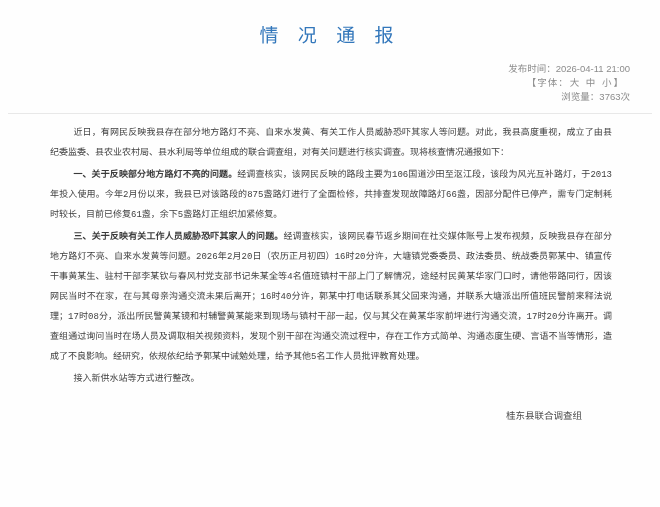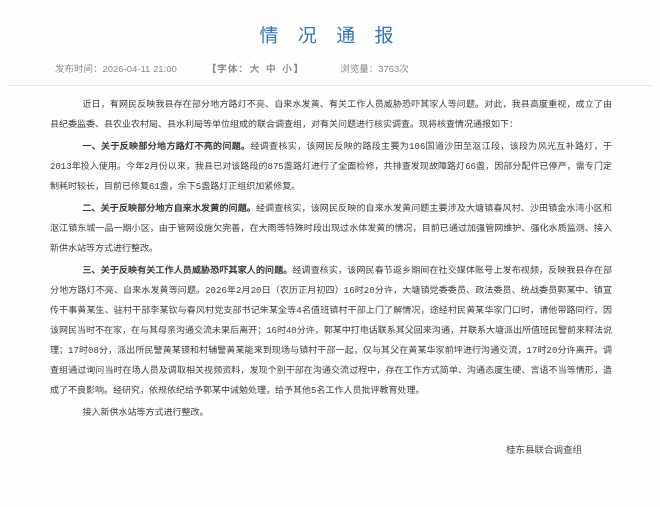--- a/index.html
+++ b/index.html
@@ -15,48 +15,49 @@
   .page-title{
     margin:0;
     text-align:center;
     font-size:19px;
     font-weight:500;
     letter-spacing:7px;
     color:#3377bb;
   }
   .meta-row{
     display:flex;
-    align-items:center;
+    align-items:flex-end;
     padding:14px 0 0 55px;
     font-size:9.5px;
     color:#8c8c8c;
     white-space:nowrap;
+    flex-direction:column;
   }
   .meta-item{margin-right:30px;}
   .meta-item.source{margin-right:34px;}
-  .meta-item.fontctl{margin-right:36px;letter-spacing:1px;font-weight:bold;}
+  .meta-item.fontctl{margin-right:36px;letter-spacing:1px;}
   .fontctl span.opt{cursor:pointer;margin:0 1px;}
   .divider{
     border:none;
     border-top:1px solid #e8e8e8;
     margin:10px 8px 0 8px;
   }
   .article{
     padding:9px 48px 0 50px;
     font-size:9px;
     line-height:20px;
     text-align:justify;
     color:#404040;
   }
   .article p{
     margin:0 0 2px 0;
     text-indent:2.6em;
     font-family:Liberation Mono, monospace;
   }
-  .article b{font-weight:bold;color:#3a3a3a;margin-left:9px;}
+  .article b{font-weight:bold;color:#3a3a3a;}
   .signature{
     margin-top:16px;
     padding-right:30px;
     text-align:right;
     font-size:9.5px;
     color:#4a4a4a;
   }
   .signature-inner{
     display:inline-block;
     text-align:center;
@@ -77,21 +78,20 @@
     <span class="meta-item"><span>发布时间：</span><span>2026-04-11 21:00</span></span>
     <span class="meta-item fontctl"><span>【字体：</span><span class="opt">大</span> <span class="opt">中</span> <span class="opt">小</span><span>】</span></span>
     <span class="meta-item"><span>浏览量：</span><span>3763次</span></span>
   </div>
 
   <hr class="divider">
 
   <div class="article">
     <p><b></b><span>近日，有网民反映我县存在部分地方路灯不亮、自来水发黄、有关工作人员威胁恐吓其家人等问题。对此，我县高度重视，成立了由县纪委监委、县农业农村局、县水利局等单位组成的联合调查组，对有关问题进行核实调查。现将核查情况通报如下：</span></p>
     <p><b>一、关于反映部分地方路灯不亮的问题。</b><span>经调查核实，该网民反映的路段主要为106国道沙田至沤江段，该段为风光互补路灯，于2013年投入使用。今年2月份以来，我县已对该路段的875盏路灯进行了全面检修，共排查发现故障路灯66盏，因部分配件已停产，需专门定制耗时较长，目前已修复61盏，余下5盏路灯正组织加紧修复。</span></p>
-    <p><b>二、关于反映部分地方自来水发黄的问题。</b><span>经调查核实，该网民反映的自来水发黄问题主要涉及大塘镇春风村、沙田镇金水湾小区和沤江镇东城一品一期小区，由于管网设施欠完善，在大雨等特殊时段出现过水体发黄的情况，目前已通过加强管网维护、强化水质监测、接入新供水站等方式进行整改。</span></p>
     <p><b>三、关于反映有关工作人员威胁恐吓其家人的问题。</b><span>经调查核实，该网民春节返乡期间在社交媒体账号上发布视频，反映我县存在部分地方路灯不亮、自来水发黄等问题。2026年2月20日（农历正月初四）16时20分许，大塘镇党委委员、政法委员、统战委员郭某中、镇宣传干事黄某生、驻村干部李某钦与春风村党支部书记朱某全等4名值班镇村干部上门了解情况，途经村民黄某华家门口时，请他带路同行，因该网民当时不在家，在与其母亲沟通交流未果后离开；16时40分许，郭某中打电话联系其父回来沟通，并联系大塘派出所值班民警前来释法说理；17时08分，派出所民警黄某镜和村辅警黄某能来到现场与镇村干部一起，仅与其父在黄某华家前坪进行沟通交流，17时20分许离开。调查组通过询问当时在场人员及调取相关视频资料，发现个别干部在沟通交流过程中，存在工作方式简单、沟通态度生硬、言语不当等情形，造成了不良影响。经研究，依规依纪给予郭某中诫勉处理，给予其他5名工作人员批评教育处理。</span></p>
     <p><b></b><span>接入新供水站等方式进行整改。</span></p>
 
     <div class="signature">
       <div class="signature-inner">
         <div>桂东县联合调查组</div>
         
       </div>
     </div>
   </div>

